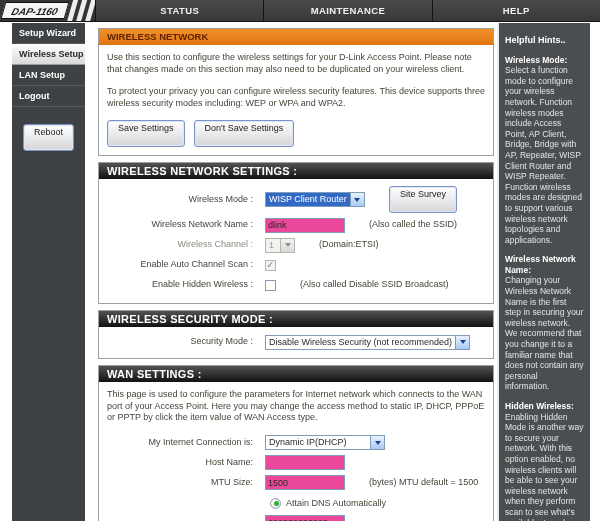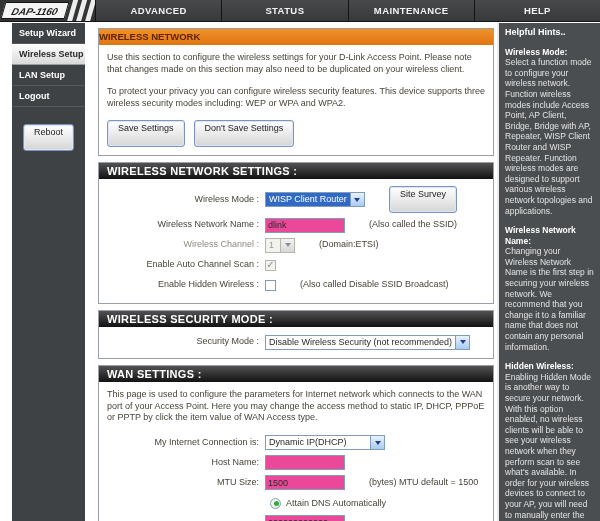--- a/index.html
+++ b/index.html
@@ -22,28 +22,28 @@
   .nav-item { height:21px; line-height:20px; padding-left:7px; color:#fff; font-size:9px; font-weight:bold; border-bottom:1px solid #56595b; background:#3f4244; cursor:pointer; }
   .nav-item.active { background:linear-gradient(#ffffff,#d9d9d9); color:#2b2b2b; border-bottom:1px solid #9a9a9a; }
   .reboot-wrap { margin-top:14px; text-align:center; }
 
   
   .xp-btn { font-family:inherit; font-size:9px; font-weight:normal; color:#1c1c1c; padding:2px 10px 13px; background:linear-gradient(#ffffff,#e9e9e9 55%,#d5d5d5); border:1px solid #7b94c1; border-radius:3px; box-shadow:inset 0 0 0 1px #dce6f5; cursor:pointer; white-space:nowrap; }
 
   
   .main { position:absolute; top:23px; left:95px; width:402px; height:498px; background:#fff; padding:5px 3px 0 3px; }
   .box { border:1px solid #9aa0a6; margin-bottom:6px; background:#fff; }
-  .orange-header { height:16px; line-height:16px; background:linear-gradient(#f0922c,#e07511); color:#5e2300; font-weight:bold; font-size:9.5px; }
+  .orange-header { height:16px; line-height:16px; padding-left:8px; background:linear-gradient(#f0922c,#e07511); color:#5e2300; font-weight:bold; font-size:9.5px; }
   .dark-header { height:16px; line-height:16px; padding-left:8px; background:linear-gradient(#525252,#121212); color:#fff; font-weight:bold; font-size:11px; letter-spacing:.3px; }
   .box-body { padding:7px 8px 6px; color:#474438; font-size:9px; line-height:11.5px; }
   .box-body p { margin:0 0 11px; }
   .btn-row { display:flex; gap:9px; margin:3px 0 2px; }
 
   .row { display:flex; align-items:center; margin-bottom:4px; min-height:16px; }
-  .lbl { width:158px; text-align:right; padding-right:6px; flex-shrink:0; color:#474438; }
+  .lbl { width:158px; text-align:right; padding-right:12px; flex-shrink:0; color:#474438; }
   .lbl.dim { color:#8d8a80; }
   .ctl { display:flex; align-items:center; gap:24px; }
   .ctl-col { display:flex; flex-direction:column; gap:2px; }
   .note { color:#474438; }
 
   .txt-input { height:15px; border:1px solid #7f9db9; font-size:9px; padding:0 2px; width:80px; font-family:inherit; color:#2a2a2a; background:#ec4899; }
   .txt-input.mac { width:80px; }
 
   .select { display:inline-flex; align-items:stretch; border:1px solid #7f9db9; background:#fff; height:15px; cursor:pointer; }
   .sel-text { padding:0 3px; font-size:9px; line-height:13px; white-space:nowrap; color:#2a2a2a; }
@@ -58,38 +58,37 @@
   .sel-w2 { min-width:158px; justify-content:space-between; }
   .sel-w3 { min-width:120px; justify-content:space-between; }
 
   .cb { width:11px; height:11px; border:1px solid #7f9db9; background:#fff; display:inline-flex; align-items:center; justify-content:center; font-size:10px; line-height:10px; cursor:pointer; }
   .cb.disabled { background:#f2f2ee; border-color:#b5b5ac; color:#8f8f8f; cursor:default; }
   .radio { width:11px; height:11px; border:1px solid #88a1bb; border-radius:50%; background:radial-gradient(circle at 35% 30%,#ffffff,#e2e2e2); display:inline-block; position:relative; flex-shrink:0; cursor:pointer; }
   .radio.sel::after { content:""; position:absolute; left:2.5px; top:2.5px; width:5px; height:5px; border-radius:50%; background:#2fae35; }
   .radio-row { display:flex; align-items:center; gap:5px; margin:0 0 6px 163px; font-size:9px; color:#474438; }
 
   
-  .rightbar { position:absolute; top:23px; left:497px; width:103px; height:498px; background:#4b4e50; border-left:2px solid #ececec; padding:4px 6px; color:#e4e4e4; font-size:8.5px; line-height:10.6px; overflow:hidden; }
+  .rightbar { position:absolute; top:23px; left:497px; width:93px; height:498px; background:#4b4e50; border-left:2px solid #ececec; padding:12px 6px; color:#e4e4e4; font-size:8.5px; line-height:10.6px; overflow:hidden; }
   .hints-title { color:#fff; font-weight:bold; font-size:9px; margin-bottom:9px; }
   .hint-h { color:#fff; font-weight:bold; margin-top:9px; }
 </style>
 </head>
 <body>
 
 <div class="page">
 
   <div class="topbar">
     <div class="logo">
       <span class="logo-plate">DAP-1160</span>
       <span class="stripe s1"></span>
       <span class="stripe s2"></span>
       <span class="stripe s3"></span>
     </div>
     <div class="tabs">
-      <div class="tab">ADVANCED</div>
       <div class="tab">STATUS</div>
       <div class="tab">MAINTENANCE</div>
       <div class="tab">HELP</div>
     </div>
   </div>
 
   <div class="leftbar">
     <div class="nav-item">Setup Wizard</div>
     <div class="nav-item active">Wireless Setup</div>
     <div class="nav-item">LAN Setup</div>

